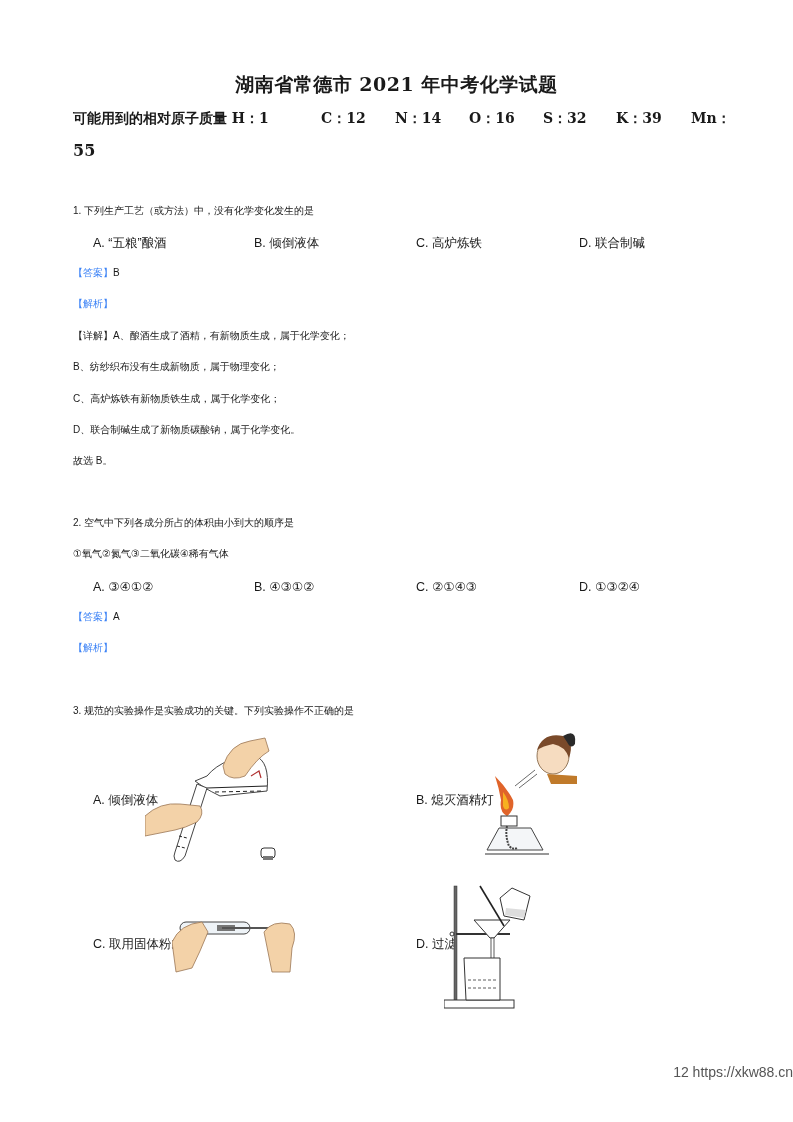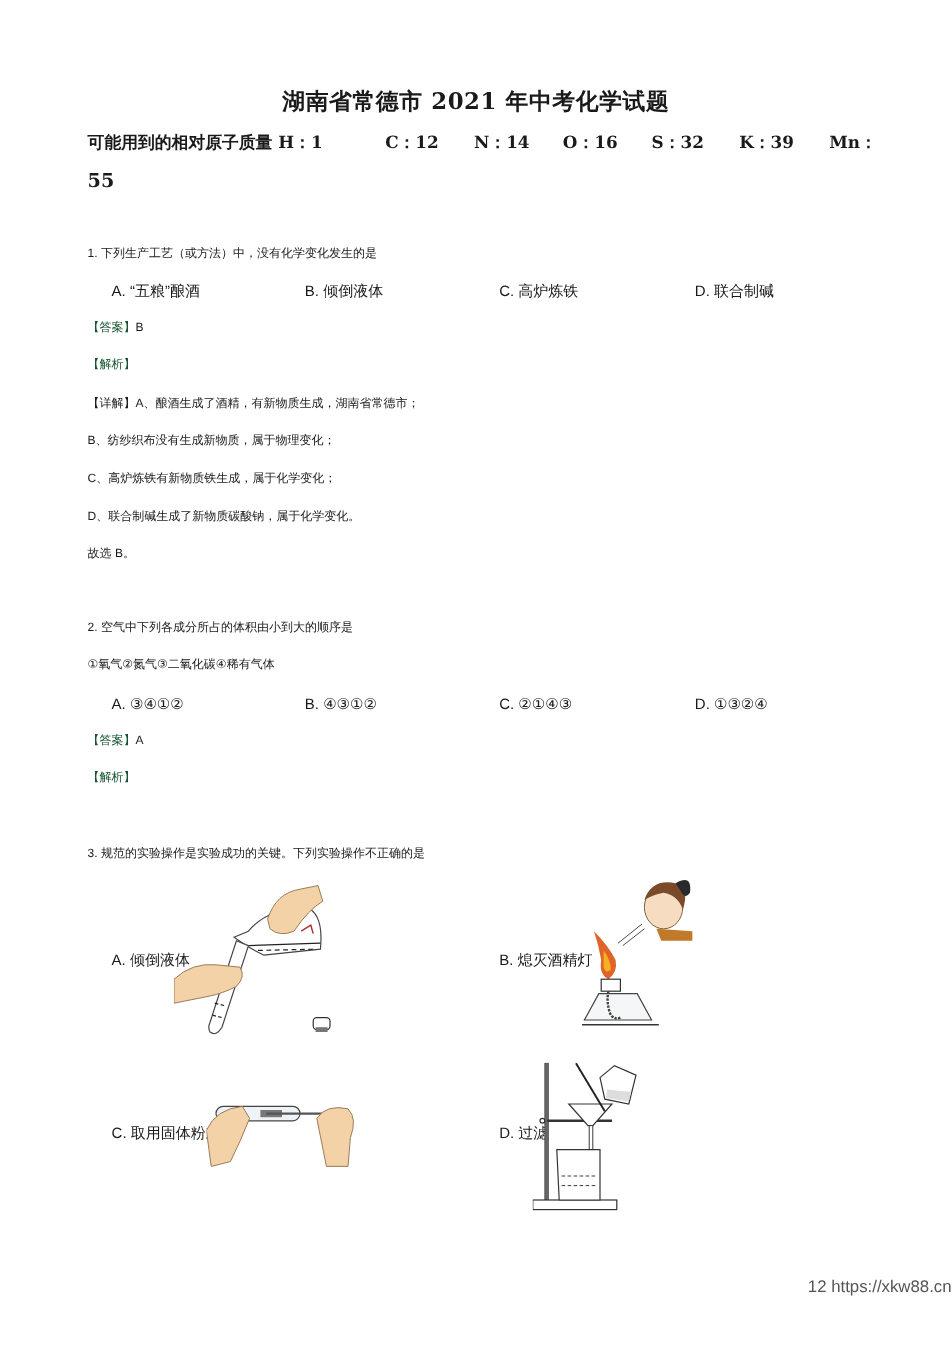--- a/index.html
+++ b/index.html
@@ -6,21 +6,21 @@
     body { width: 793px; height: 1122px; position: relative; overflow: hidden; color: #1a1a1a; }
     .page { position: absolute; left: 0; top: 0; width: 719px; height: 1122px; }
     .serif-bold { font-family: "DejaVu Serif", "Liberation Serif", serif; font-weight: bold; }
     .sans { font-family: "Liberation Sans", "DejaVu Sans", sans-serif; }
     .title { position: absolute; left: 0; width: 793px; top: 72px; text-align: center; font-size: 19px; letter-spacing: 0.5px; }
     .line { position: absolute; left: 73px; font-size: 10px; white-space: nowrap; }
     .bold-line { font-size: 16px; text-align: right; }
     .masses { position: absolute; left: 73px; top: 110px; width: 660px; font-size: 14px; }
     .masses span { position: absolute; top: 0; white-space: nowrap; }
     .opt { position: absolute; font-size: 12.5px; white-space: nowrap; margin-left: 20px; }
-    .blue { color: #14532d; }
+    .blue { color: #3b82f6; }
     .footer { position: absolute; left: 0; width: 793px; top: 1064px; text-align: right; font-size: 14px; color: #555; }
     .fig { position: absolute; }
     .fig svg { display: block; }
   </style>
 </head>
 <body>
 
 <div class="page">
 
   <div class="title serif-bold">湖南省常德市 2021 年中考化学试题</div>
@@ -42,21 +42,21 @@
   <div class="opt sans" style="left:234px; top:235px">B.  倾倒液体</div>
   <div class="opt sans" style="left:396px; top:235px">C.  高炉炼铁</div>
   <div class="opt sans" style="left:559px; top:235px">D.  联合制碱</div>
 
   <div class="line sans" style="top:266px">
     <span class="blue">【答案】</span><span>B</span>
   </div>
   <div class="line sans blue" style="top:297px">【解析】</div>
 
   <div class="line sans" style="top:329px">
-    <span>【详解】</span><span>A、酿酒生成了酒精，有新物质生成，湖南省常德市；</span>
+    <span>【详解】</span><span>A、酿酒生成了酒精，有新物质生成，属于化学变化；</span>
   </div>
   <div class="line sans" style="top:360px">B、纺纱织布没有生成新物质，属于物理变化；</div>
   <div class="line sans" style="top:392px">C、高炉炼铁有新物质铁生成，属于化学变化；</div>
   <div class="line sans" style="top:423px">D、联合制碱生成了新物质碳酸钠，属于化学变化。</div>
   <div class="line sans" style="top:454px">故选 B。</div>
 
   <div class="line sans" style="top:516px">2.  空气中下列各成分所占的体积由小到大的顺序是</div>
   <div class="line sans" style="top:547px">①氧气②氮气③二氧化碳④稀有气体</div>
   <div class="opt sans" style="left:73px; top:579px">A. ③④①②</div>
   <div class="opt sans" style="left:234px; top:579px">B. ④③①②</div>

